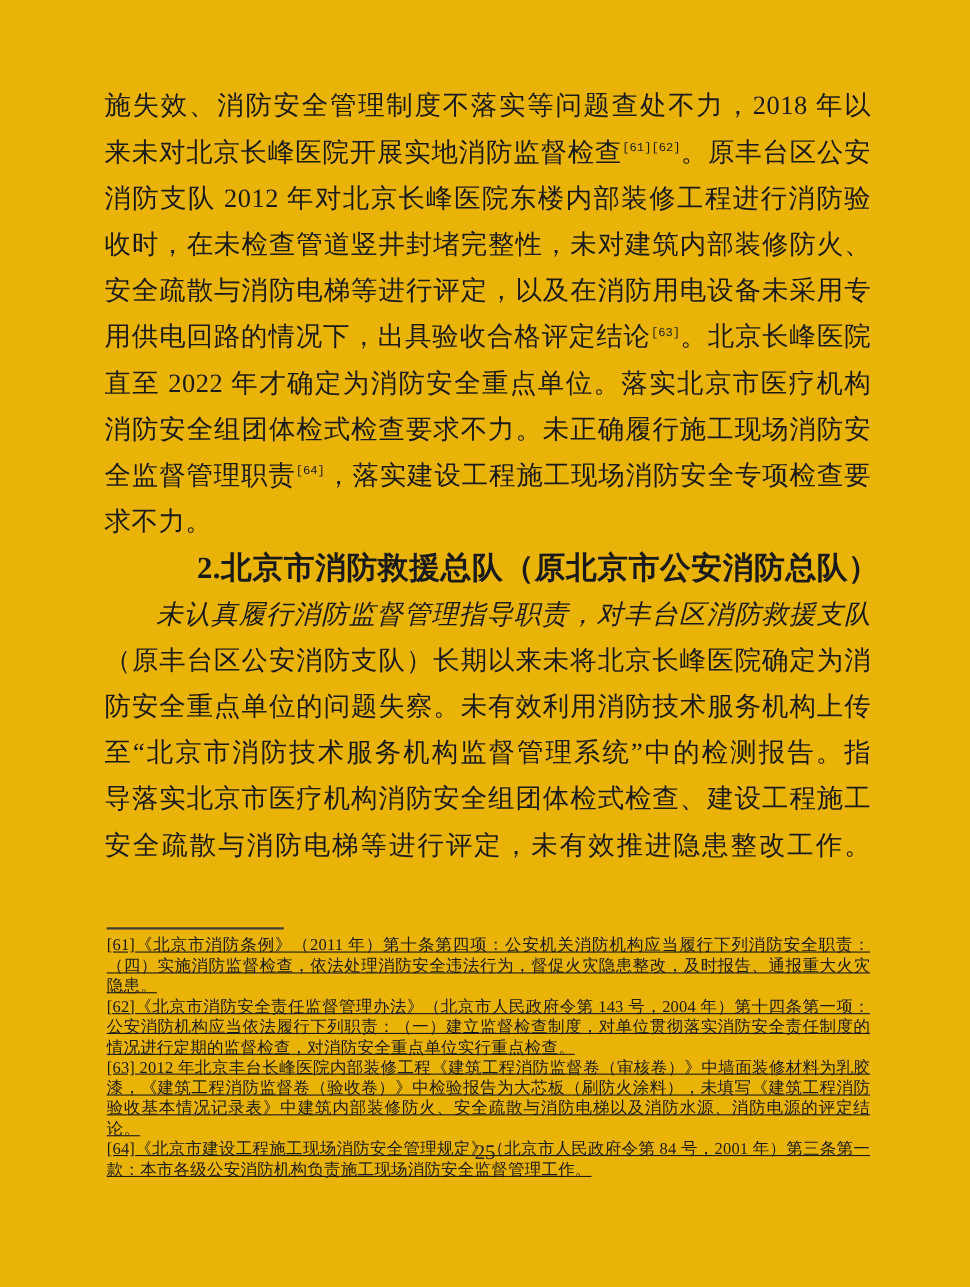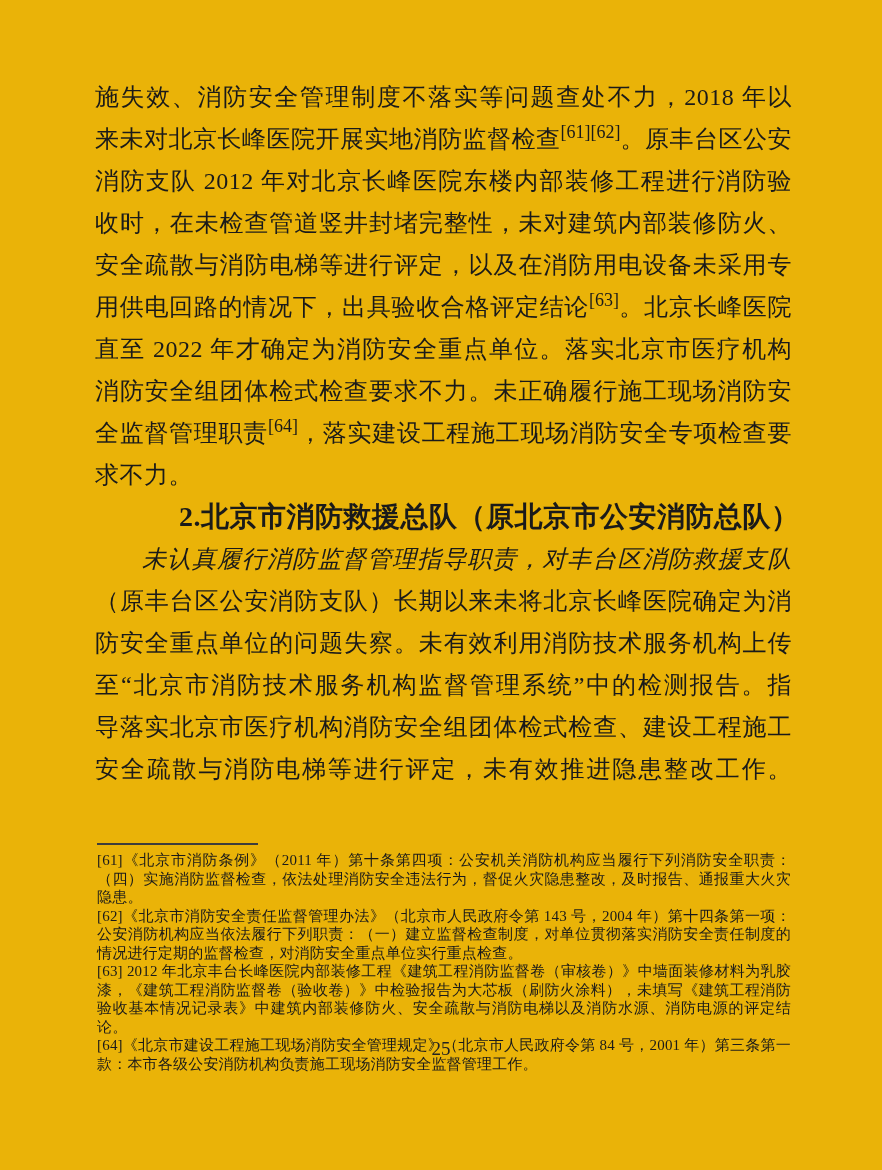--- a/index.html
+++ b/index.html
@@ -23,24 +23,25 @@
     line-height: 42px;
     height: 42px;
     text-align: justify;
     text-align-last: justify;
     white-space: nowrap;
     letter-spacing: 0.5px;
   }
   .bl.pl { text-align: right; text-align-last: left; white-space: normal; }
   .bl.indent2 { text-indent: 47px; font-style: italic; }
   .bl sup {
-    font-size: 18px;
+    font-size: 11px;
     line-height: 0;
     vertical-align: 9px;
     letter-spacing: 0;
+    font-family: Liberation Mono, monospace;
   }
   .heading {
     font-size: 28px;
     font-weight: bold;
     line-height: 42px;
     height: 42px;
     padding-left: 84px;
     text-align: right;
     text-align-last: left;
     white-space: nowrap;
@@ -54,20 +55,21 @@
     border-top: 2px solid #3d3d3d;
   }
   .footnotes {
     position: absolute;
     left: 97px; top: 851px;
     width: 694px;
     font-size: 15px;
     line-height: 18.5px;
     text-align: justify;
     letter-spacing: 0.2px;
+    text-decoration: underline;
   }
   .footnotes p { margin: 0; }
 
   .pageno {
     position: absolute;
     left: 0; top: 1038px;
     width: 100%;
     text-align: center;
     font-size: 19px;
     color: #222;

